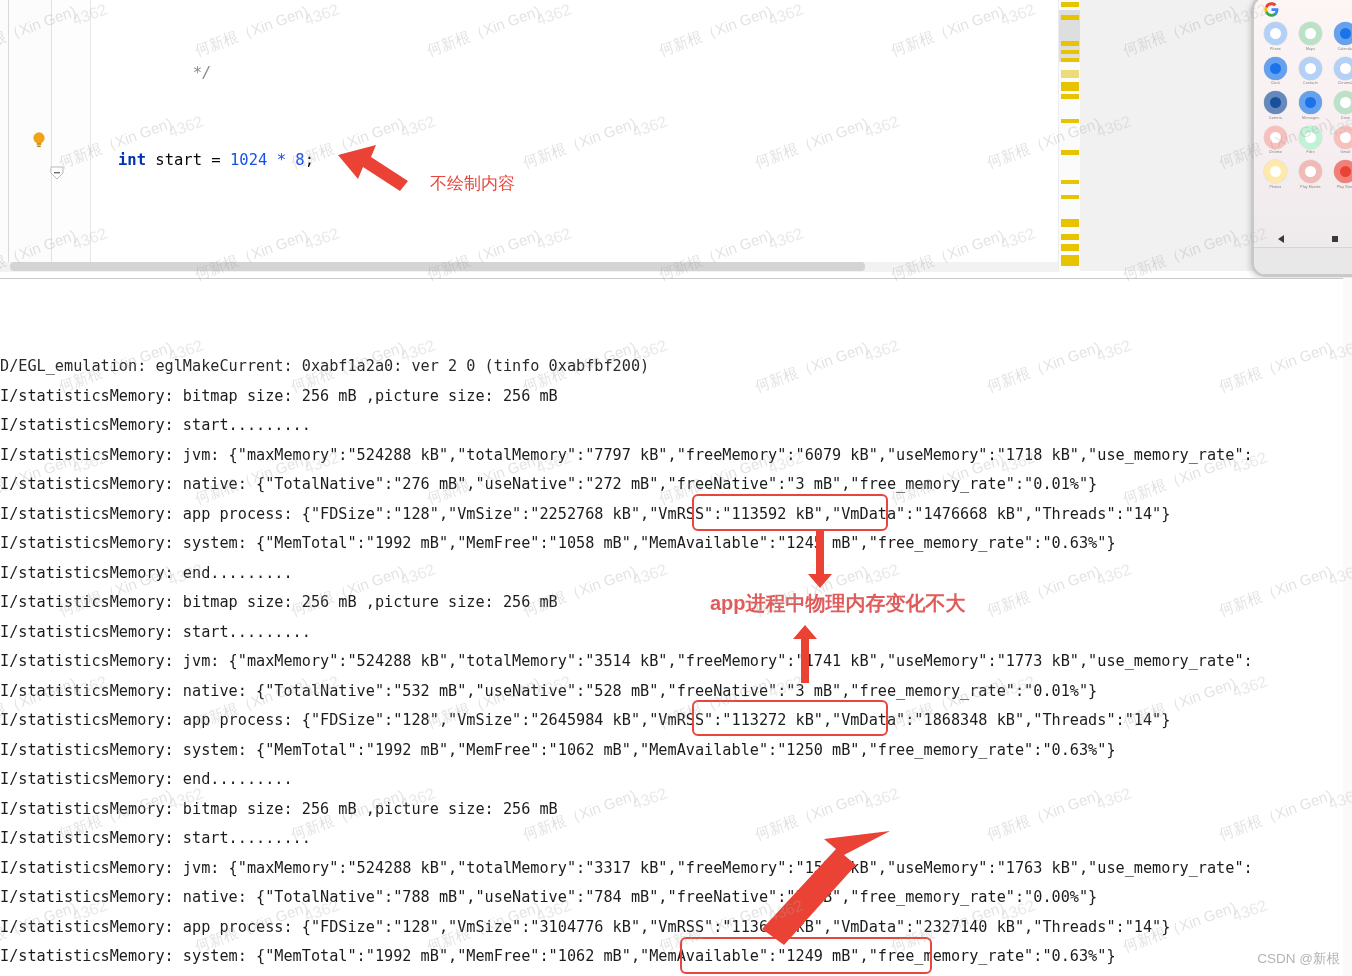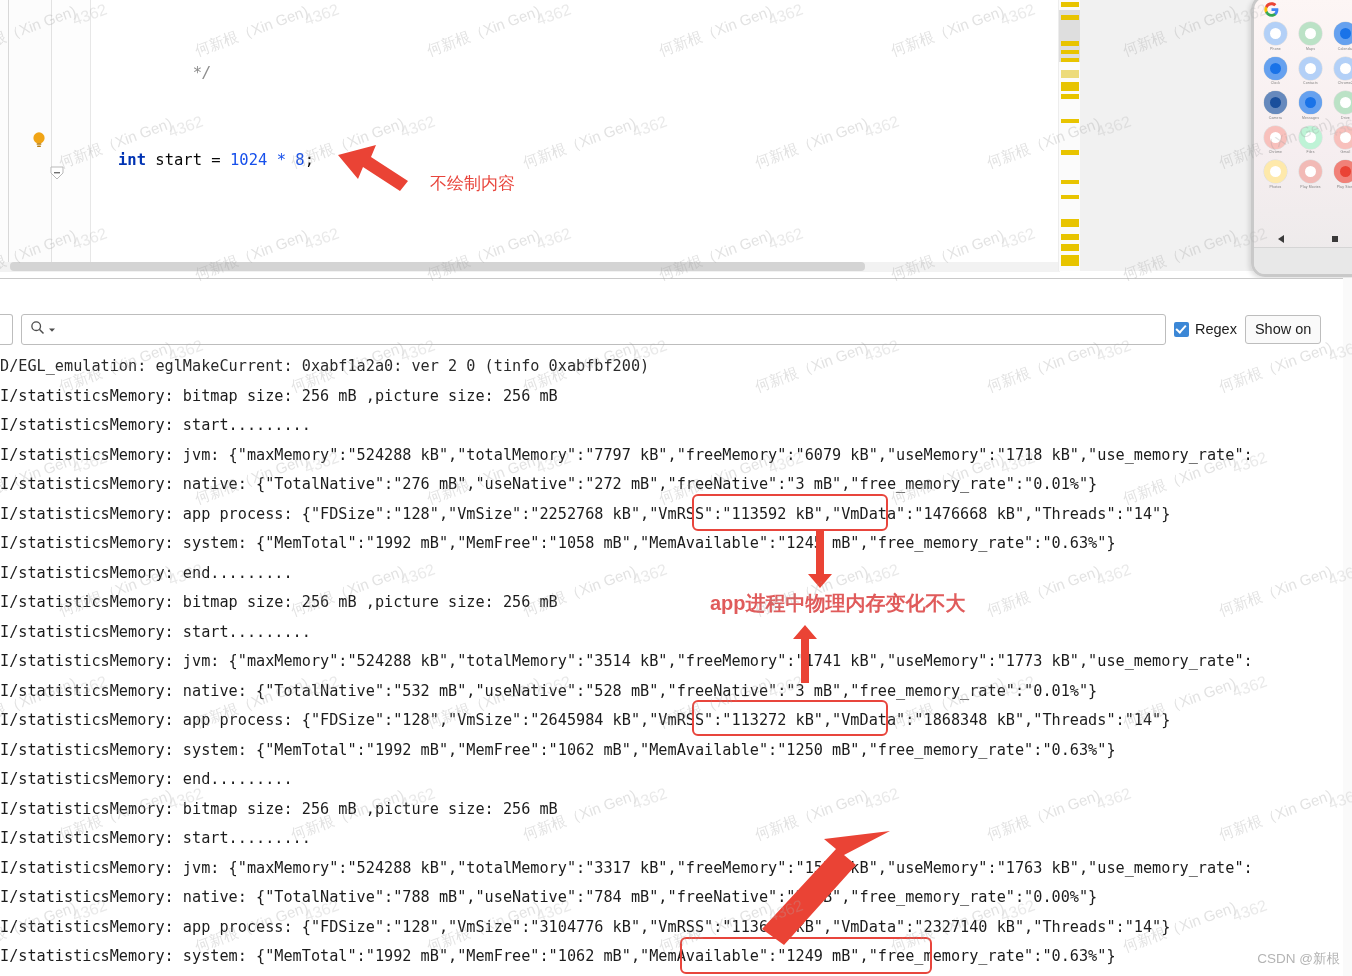--- a/index.html
+++ b/index.html
@@ -311,45 +311,20 @@
       <div class="nav-bar">
         <span class="nav-back"></span>
         <span class="nav-sq"></span>
       </div>
       <div class="phone-chin"></div>
     </div>
   </div>
 
   <div class="logcat-pane">
 
-    <div class="toolbar">
-      <div class="tb-stub"></div>
-
-      <div class="search-box">
-        <span>
-          <svg width="15" height="15" viewBox="0 0 16 16">
-            <circle cx="6.6" cy="6.6" r="4.6" fill="none" stroke="#4d4d4d" stroke-width="1.4"></circle>
-            <line x1="10.2" y1="10.2" x2="14.4" y2="14.4" stroke="#4d4d4d" stroke-width="1.6"></line>
-          </svg>
-        </span>
-        <span>
-          <svg width="8" height="8" viewBox="0 0 8 8">
-            <path d="M1 2.6 L4 5.8 L7 2.6 Z" fill="#4d4d4d"></path>
-          </svg>
-        </span>
-        <input class="search-input" type="text" value="" placeholder="" style="">
-      </div>
-
-      <div class="chk-wrap">
-        <span class="chk"></span>
-        <span class="chk-lbl">Regex</span>
-      </div>
-
-      <div class="show-btn">Show on</div>
-    </div>
 
     <div class="log-list"><div class="log-line first">D/EGL_emulation: eglMakeCurrent: 0xabf1a2a0: ver 2 0 (tinfo 0xabfbf200)</div><div class="log-line">I/statisticsMemory: bitmap size: 256 mB ,picture size: 256 mB</div><div class="log-line">I/statisticsMemory: start.........</div><div class="log-line">I/statisticsMemory: jvm: {"maxMemory":"524288 kB","totalMemory":"7797 kB","freeMemory":"6079 kB","useMemory":"1718 kB","use_memory_rate":</div><div class="log-line">I/statisticsMemory: native: {"TotalNative":"276 mB","useNative":"272 mB","freeNative":"3 mB","free_memory_rate":"0.01%"}</div><div class="log-line">I/statisticsMemory: app process: {"FDSize":"128","VmSize":"2252768 kB","VmRSS":"113592 kB","VmData":"1476668 kB","Threads":"14"}</div><div class="log-line">I/statisticsMemory: system: {"MemTotal":"1992 mB","MemFree":"1058 mB","MemAvailable":"1245 mB","free_memory_rate":"0.63%"}</div><div class="log-line">I/statisticsMemory: end.........</div><div class="log-line">I/statisticsMemory: bitmap size: 256 mB ,picture size: 256 mB</div><div class="log-line">I/statisticsMemory: start.........</div><div class="log-line">I/statisticsMemory: jvm: {"maxMemory":"524288 kB","totalMemory":"3514 kB","freeMemory":"1741 kB","useMemory":"1773 kB","use_memory_rate":</div><div class="log-line">I/statisticsMemory: native: {"TotalNative":"532 mB","useNative":"528 mB","freeNative":"3 mB","free_memory_rate":"0.01%"}</div><div class="log-line">I/statisticsMemory: app process: {"FDSize":"128","VmSize":"2645984 kB","VmRSS":"113272 kB","VmData":"1868348 kB","Threads":"14"}</div><div class="log-line">I/statisticsMemory: system: {"MemTotal":"1992 mB","MemFree":"1062 mB","MemAvailable":"1250 mB","free_memory_rate":"0.63%"}</div><div class="log-line">I/statisticsMemory: end.........</div><div class="log-line">I/statisticsMemory: bitmap size: 256 mB ,picture size: 256 mB</div><div class="log-line">I/statisticsMemory: start.........</div><div class="log-line">I/statisticsMemory: jvm: {"maxMemory":"524288 kB","totalMemory":"3317 kB","freeMemory":"1554 kB","useMemory":"1763 kB","use_memory_rate":</div><div class="log-line">I/statisticsMemory: native: {"TotalNative":"788 mB","useNative":"784 mB","freeNative":"3 mB","free_memory_rate":"0.00%"}</div><div class="log-line">I/statisticsMemory: app process: {"FDSize":"128","VmSize":"3104776 kB","VmRSS":"113668 kB","VmData":"2327140 kB","Threads":"14"}</div><div class="log-line">I/statisticsMemory: system: {"MemTotal":"1992 mB","MemFree":"1062 mB","MemAvailable":"1249 mB","free_memory_rate":"0.63%"}</div></div>
   </div>
 
   <div class="scroll-right-edge"></div>
 
   <div class="anno" style="left:330px;top:143px;width:120px;height:50px;">
     <svg width="120" height="50" viewBox="0 0 120 50">
       <path d="M8 12 L46 2 L41 14 L78 38 L70 48 L33 24 L28 36 Z" fill="#ea4335"></path>
     </svg>

